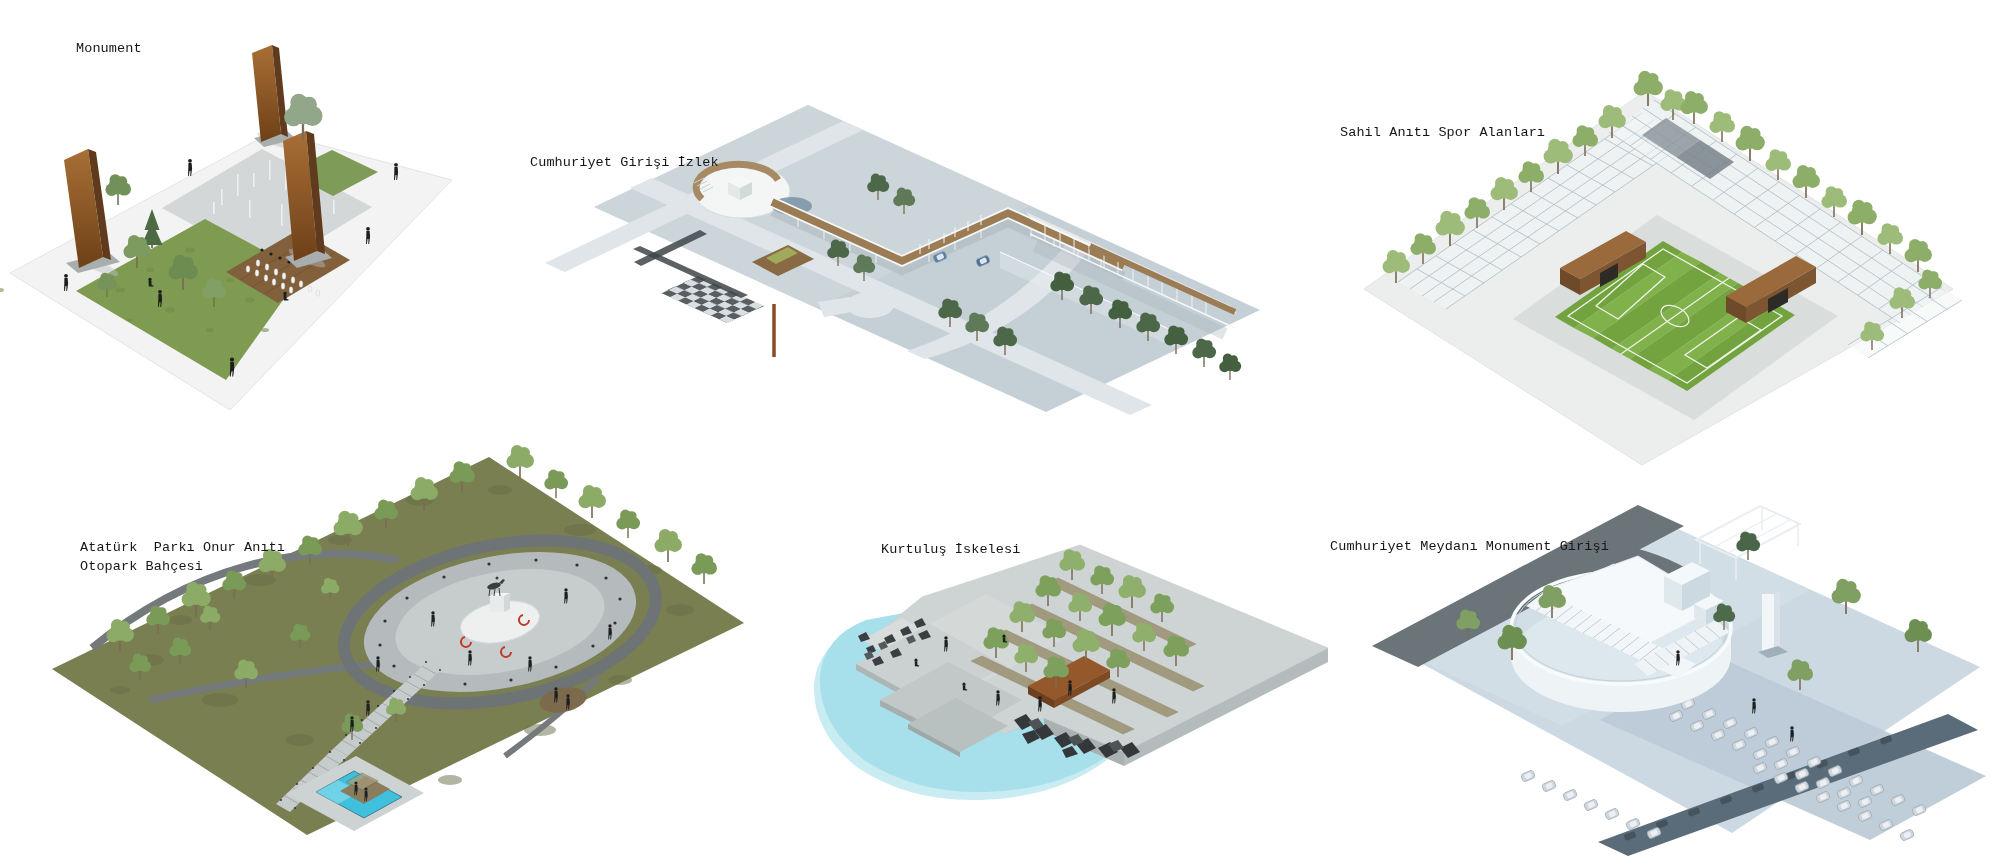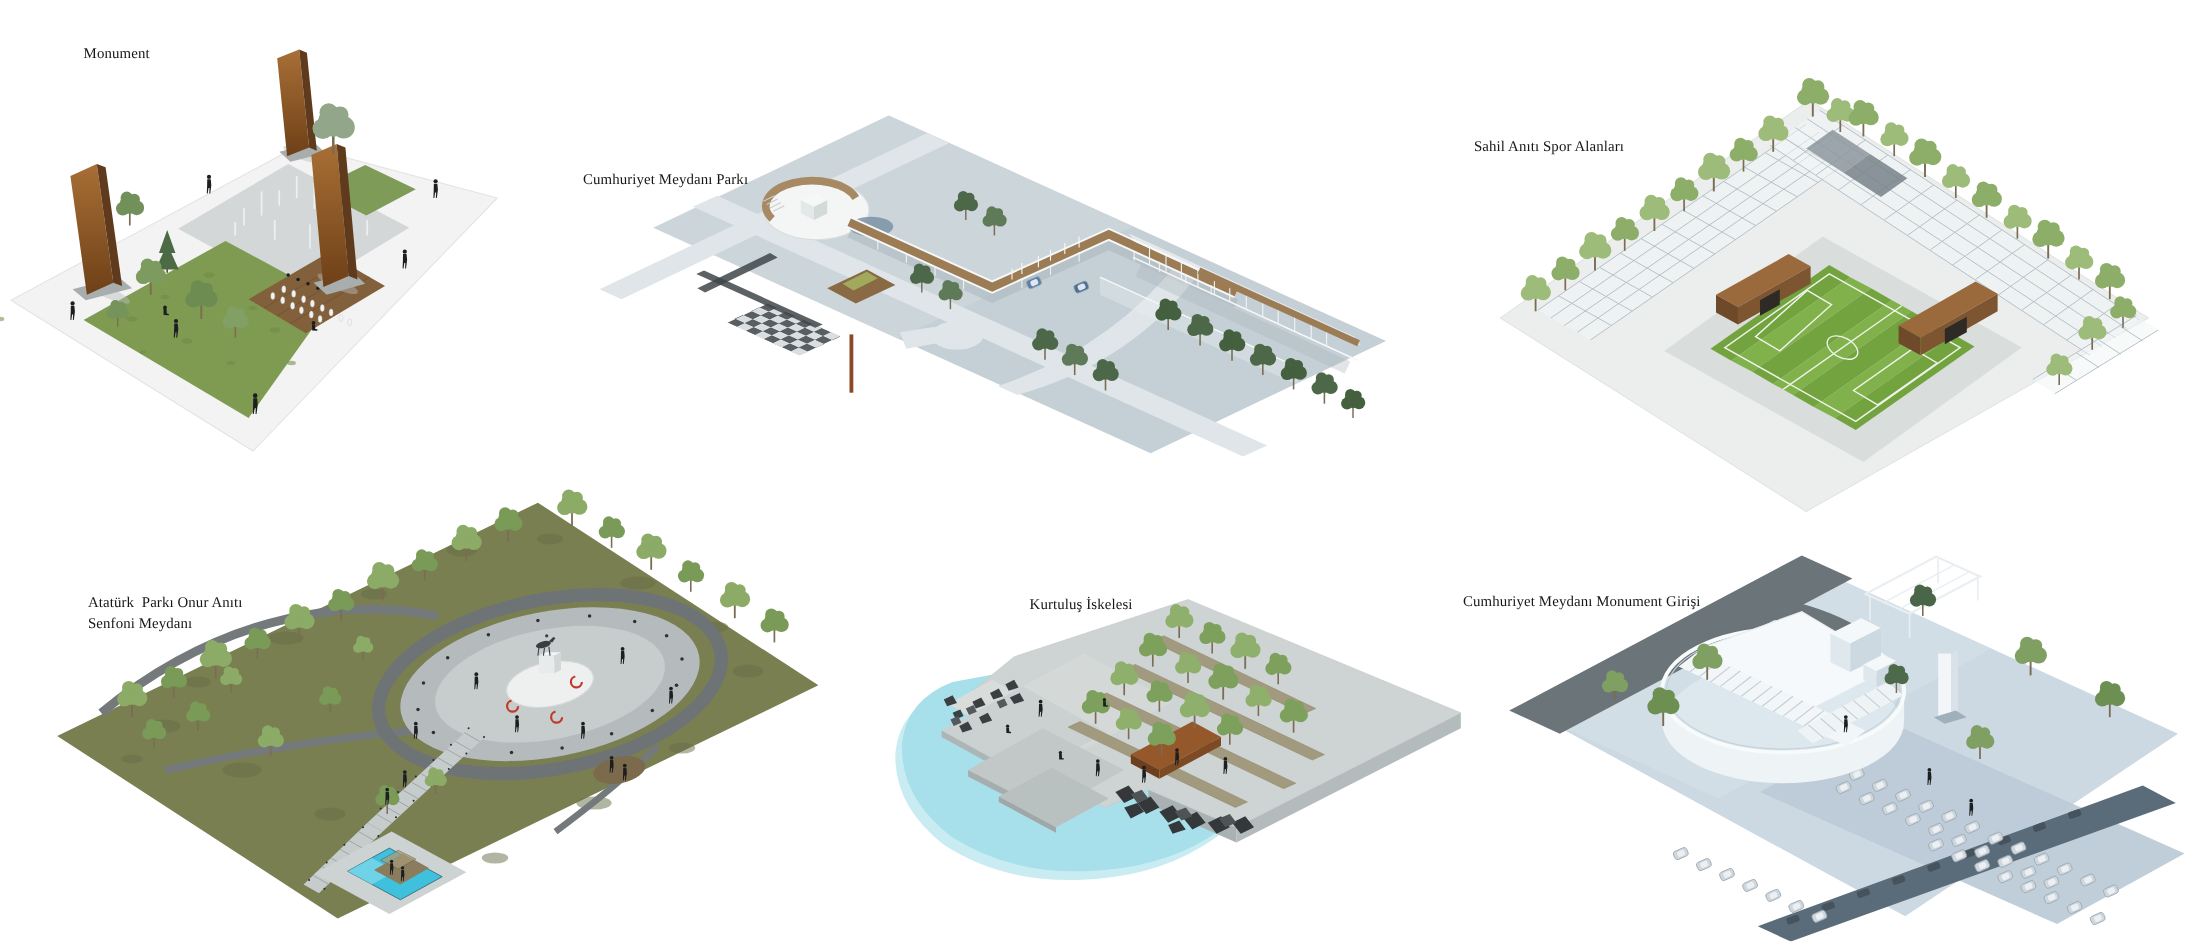--- a/index.html
+++ b/index.html
@@ -1,17 +1,17 @@
 <!DOCTYPE html>
 <html style="--background: #ffffff; --label_text: #161616; --water: #a7dfea; --pool: #3fc0dc; --grass_bright: #79a943; --grass_olive: #7a7f51; --plate_blue: #c5cfd6; --plate_light: #eceeed; --plate_steel: #ccd9e3; --road_dark: #6b7478; --corten: #96592b; --wood_deck: #9c7c55; --tree_green: #8fae6e; --tree_dark: #4d6849; --people: #1c1e1f; --crescent_red: #c03a2c; --car: #cfd7dd;"><head>
 <meta charset="utf-8">
 <style>
 html,body{margin:0;padding:0}
 body{background:var(--background,#fff);width:2000px;height:856px;overflow:hidden}
-.board{position:relative;width:1652px;height:856px;font-family:Liberation Serif, serif}
+.board{position:relative;width:1652px;height:856px;font-family:Liberation Mono, monospace}
 .board svg{position:absolute;left:0;top:0}
 .label{position:absolute;font-size:13.5px;line-height:19px;color:var(--label_text,#161616);white-space:pre;letter-spacing:.1px}
 .water{fill:var(--water,#a7dfea)}
 .pool{fill:var(--pool,#3fc0dc)}
 .grassO{fill:var(--grass_olive,#7a7f51)}
 .plateB{fill:var(--plate_blue,#c5cfd6)}
 .plateL{fill:var(--plate_light,#eceeed)}
 .plateS{fill:var(--plate_steel,#ccd9e3)}
 .roadD{fill:var(--road_dark,#6b7478)}
 .ppl{fill:var(--people,#1c1e1f)}
@@ -759,18 +759,18 @@
   </g>
   <g class="ppl">
     <use href="#man" transform="translate(1678,662) scale(0.9)"></use>
     <use href="#man" transform="translate(1754,710) scale(0.9)"></use>
     <use href="#man" transform="translate(1792,738) scale(0.9)"></use>
   </g>
 </g>
 </svg>
 
 <div class="label" style="left:76px;top:39px">Monument</div>
-<div class="label" style="left:530px;top:153px">Cumhuriyet Meydanı Parkı</div>
+<div class="label" style="left:530px;top:153px">Cumhuriyet Girişi İzlek</div>
 <div class="label" style="left:1340px;top:123px">Sahil Anıtı Spor Alanları</div>
-<div class="label" style="left:80px;top:538px"><span>Atatürk  Parkı Onur Anıtı</span><br><span>Senfoni Meydanı</span></div>
-<div class="label" style="left:936px;top:540px">Kurtuluş İskelesi</div>
+<div class="label" style="left:80px;top:538px"><span>Atatürk  Parkı Onur Anıtı</span><br><span>Otopark Bahçesi</span></div>
+<div class="label" style="left:881px;top:540px">Kurtuluş İskelesi</div>
 <div class="label" style="left:1330px;top:537px">Cumhuriyet Meydanı Monument Girişi</div>
 </div>
 
 </body></html>

